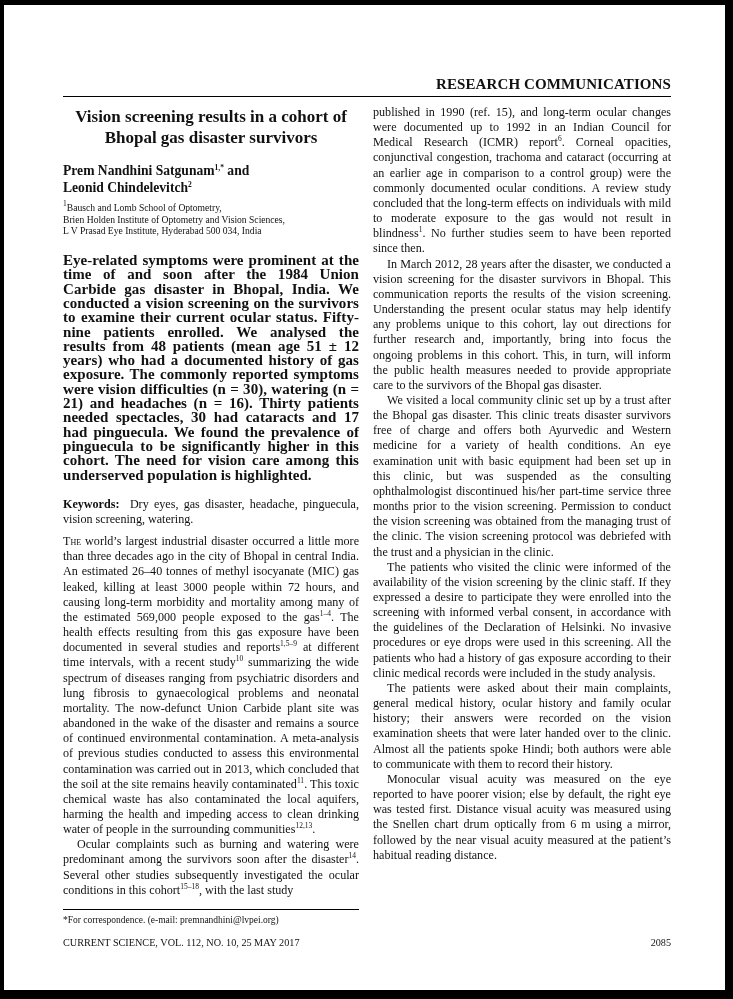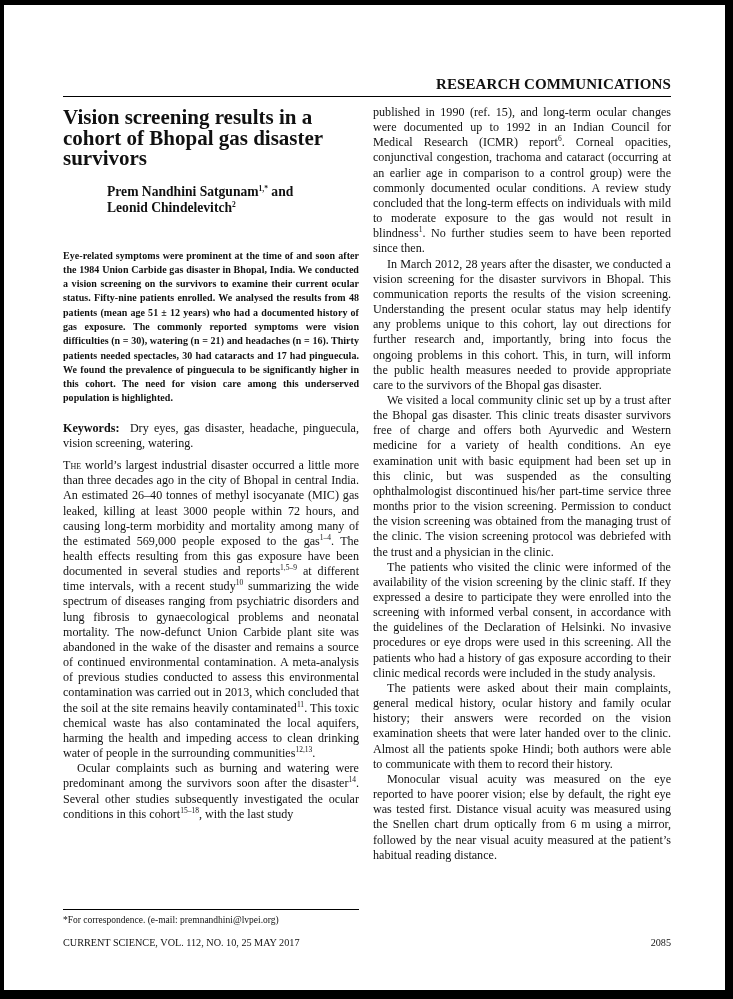--- a/index.html
+++ b/index.html
@@ -22,31 +22,31 @@
     border-top: 1.3px solid #000;
   }
   .col {
     position: absolute; top: 100px;
     font-size: 12.1px; line-height: 15.15px;
     text-align: justify; hyphens: manual;
   }
   .col-left { left: 59px; width: 296px; }
   .col-right { left: 369px; width: 298px; }
   .title {
-    font-weight: bold; font-size: 21px; line-height: 20.5px; margin: 2px 0 0 0;
-    text-align: left;
+    font-weight: bold; font-size: 17px; line-height: 20.5px; margin: 2px 0 0 0;
+    text-align: center;
   }
   .authors {
-    font-weight: bold; font-size: 13.6px; line-height: 16.5px; margin-top: 15px; text-align: left; margin-left: 44px;
+    font-weight: bold; font-size: 13.6px; line-height: 16.5px; margin-top: 15px; text-align: left;
   }
   .affil {
     font-size: 9.6px; line-height: 11.7px; margin-top: 6px; text-align: left;
   }
   .abstract {
-    font-weight: bold; font-size: 10px; line-height: 14.3px; margin-top: 32px;
+    font-weight: bold; font-size: 15px; line-height: 14.3px; margin-top: 16px;
     letter-spacing: 0.05px;
   }
   .keywords { margin-top: 15px; }
   .keywords b { font-weight: bold; }
   .intro { margin-top: 7px; }
   p { margin: 0; }
   .indent { text-indent: 14px; }
   .smallcaps { font-variant: small-caps; }
   sup { font-size: 7.5px; line-height: 0; vertical-align: 5px; }
   .foot-rule {
@@ -70,20 +70,25 @@
   <div class="running-head">RESEARCH COMMUNICATIONS</div>
   <div class="head-rule"></div>
 
   <div class="col col-left">
     <h1 class="title">Vision screening results in a cohort of Bhopal gas disaster survivors</h1>
     <div class="authors">
       <span>Prem Nandhini Satgunam</span><sup>1,*</sup><span> and</span><br>
       <span>Leonid Chindelevitch</span><sup>2</sup>
     </div>
     <div class="affil">
+      <div>
+        <sup>1</sup><span>Bausch and Lomb School of Optometry,</span><br>
+        <span>Brien Holden Institute of Optometry and Vision Sciences,</span><br>
+        <span>L V Prasad Eye Institute, Hyderabad 500 034, India</span>
+      </div>
     </div>
     <p class="abstract">Eye-related symptoms were prominent at the time of and soon after the 1984 Union Carbide gas disaster in Bhopal, India. We conducted a vision screening on the survivors to examine their current ocular status. Fifty-nine patients enrolled. We analysed the results from 48 patients (mean age 51 ± 12 years) who had a documented history of gas exposure. The commonly reported symptoms were vision difficulties (n = 30), watering (n = 21) and headaches (n = 16). Thirty patients needed spectacles, 30 had cataracts and 17 had pinguecula. We found the prevalence of pinguecula to be significantly higher in this cohort. The need for vision care among this underserved population is highlighted.</p>
     <p class="keywords">
       <b>Keywords:</b>&nbsp;
       <span>Dry eyes, gas disaster, headache, pinguecula, vision screening, watering.</span>
     </p>
     <p class="intro"><span class="smallcaps">The</span><span> world’s largest industrial disaster occurred a little more than three decades ago in the city of Bhopal in central India. An estimated 26–40 tonnes of methyl isocyanate (MIC) gas leaked, killing at least 3000 people within 72 hours, and causing long-term morbidity and mortality among many of the estimated 569,000 people exposed to the gas</span><sup>1–4</sup><span>. The health effects resulting from this gas exposure have been documented in several studies and reports</span><sup>1,5–9</sup><span> at different time intervals, with a recent study</span><sup>10</sup><span> summarizing the wide spectrum of diseases ranging from psychiatric disorders and lung fibrosis to gynaecological problems and neonatal mortality. The now-defunct Union Carbide plant site was abandoned in the wake of the disaster and remains a source of continued environmental contamination. A meta-analysis of previous studies conducted to assess this environmental contamination was carried out in 2013, which concluded that the soil at the site remains heavily contaminated</span><sup>11</sup><span>. This toxic chemical waste has also contaminated the local aquifers, harming the health and impeding access to clean drinking water of people in the surrounding communities</span><sup>12,13</sup><span>.</span></p>
     <p class="indent"><span>Ocular complaints such as burning and watering were predominant among the survivors soon after the disaster</span><sup>14</sup><span>. Several other studies subsequently investigated the ocular conditions in this cohort</span><sup>15–18</sup><span>, with the last study</span></p>
   </div>
 

